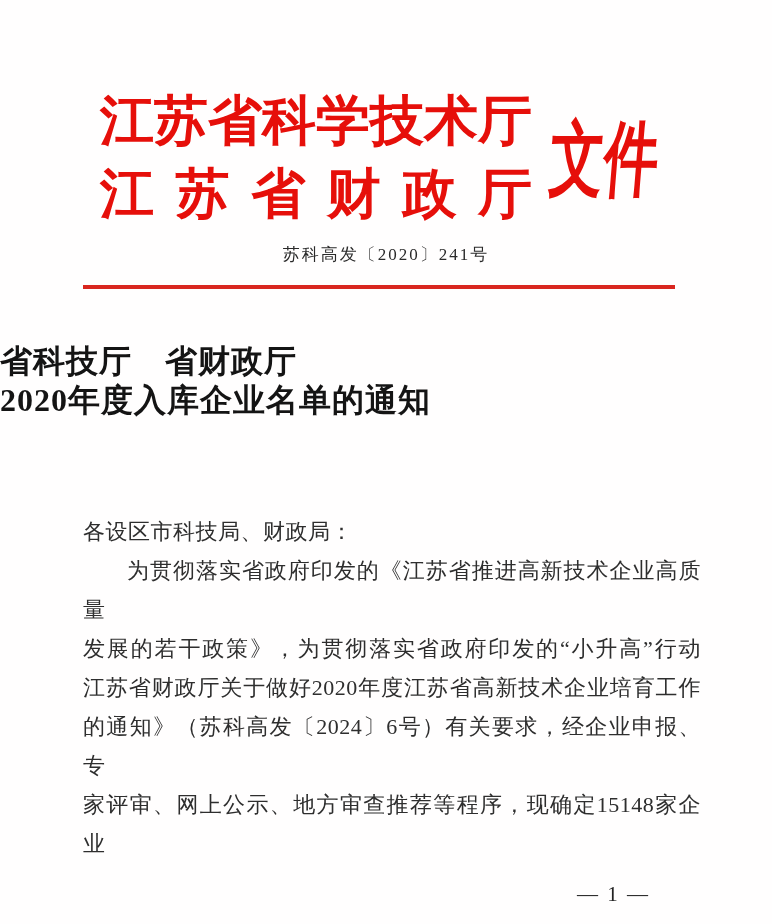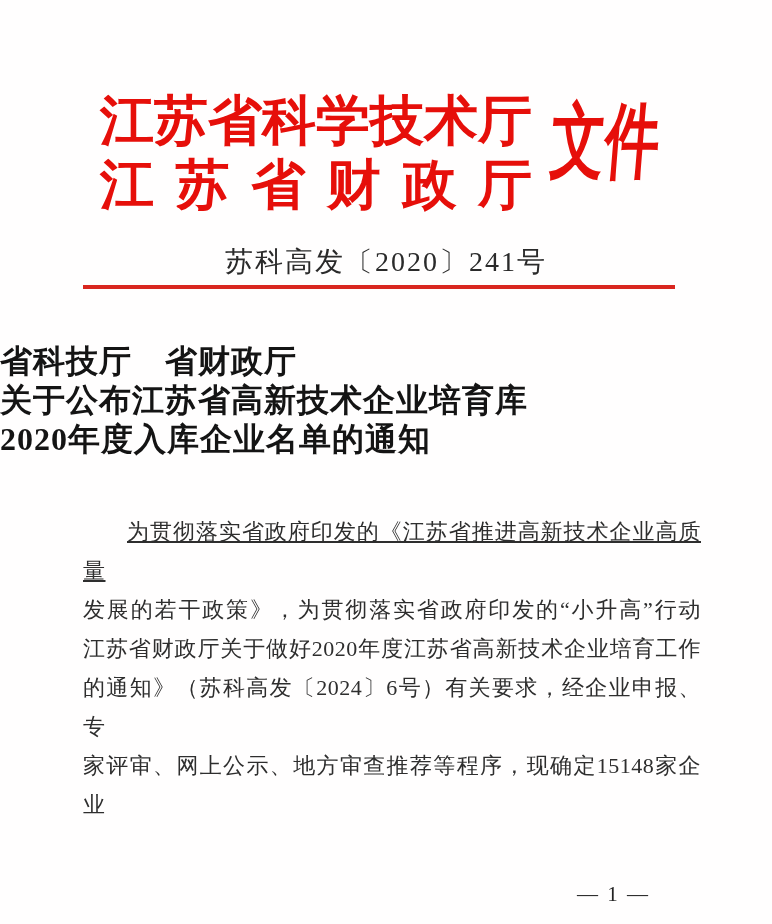--- a/index.html
+++ b/index.html
@@ -14,44 +14,44 @@
     font-family:"Liberation Serif","DejaVu Serif",serif;
     width:772px;height:924px;position:relative;overflow:hidden;
   }
   .page{
     position:absolute;inset:0;background:#fffefe;
   }
 
   
   .doc-header{
     position:absolute;top:90px;left:100px;width:572px;
-    display:flex;
+    display:flex;align-items:center;
   }
   .agency-block{width:432px;}
   .agency-line{
     width:432px;
     font-size:54px;line-height:62px;font-weight:bold;
     color:var(--red);
     text-align:justify;text-align-last:justify;
     white-space:nowrap;
   }
-  .agency-line.second{margin-top:2px;}
+  .agency-line.second{margin-top:11px;}
   .doc-type{
     font-size:82px;line-height:96px;font-weight:bold;color:var(--red);
     transform:scaleX(0.66) skewX(-7deg);
     transform-origin:0 50%;
     margin-left:18px;margin-top:4px;
     white-space:nowrap;
   }
 
   
   .doc-number{
     position:absolute;top:243px;left:0;width:100%;
     text-align:center;
-    font-size:28px;letter-spacing:2px;color:#2a2a2a;
+    font-size:17px;letter-spacing:2px;color:#2a2a2a;
   }
 
   
   .red-line{
     position:absolute;top:285px;left:83px;width:592px;height:4px;
     background:var(--line-red);
   }
 
   
   .doc-title{
@@ -65,21 +65,21 @@
   .doc-body{
     position:absolute;top:512px;left:83px;width:618px;
     font-size:22px;line-height:39px;color:var(--ink);
     letter-spacing:0.5px;
   }
   .body-line{white-space:nowrap;}
   .body-line.fill{
     white-space:normal;
     text-align:justify;text-align-last:justify;
   }
-  .body-line.indent{text-indent:44px;text-decoration:underline;}
+  .body-line.indent{text-indent:44px;}
 
   
   .page-number{
     position:absolute;top:882px;right:122px;
     font-size:21px;color:#222;letter-spacing:2px;
     white-space:nowrap;
   }
 </style>
 </head>
 <body>
@@ -93,25 +93,25 @@
     </div>
     <div class="doc-type">文件</div>
   </header>
 
   <div class="doc-number">苏科高发〔2020〕241号</div>
 
   <div class="red-line"></div>
 
   <div class="doc-title">
     <div>省科技厅　省财政厅</div>
-    <div>关于公布江苏省高新技术企业培育库</div>
     <div>2020年度入库企业名单的通知</div>
   </div>
 
   <div class="doc-body">
+      <div class="body-line">各设区市科技局、财政局：</div>
       <div class="body-line indent fill">为贯彻落实省政府印发的《江苏省推进高新技术企业高质量</div>
       <div class="body-line fill">发展的若干政策》，为贯彻落实省政府印发的“小升高”行动</div>
       <div class="body-line fill">江苏省财政厅关于做好2020年度江苏省高新技术企业培育工作</div>
       <div class="body-line fill">的通知》（苏科高发〔2024〕6号）有关要求，经企业申报、专</div>
       <div class="body-line fill">家评审、网上公示、地方审查推荐等程序，现确定15148家企业</div>
     </div>
 
   <div class="page-number">— 1 —</div>
 
 </div>

